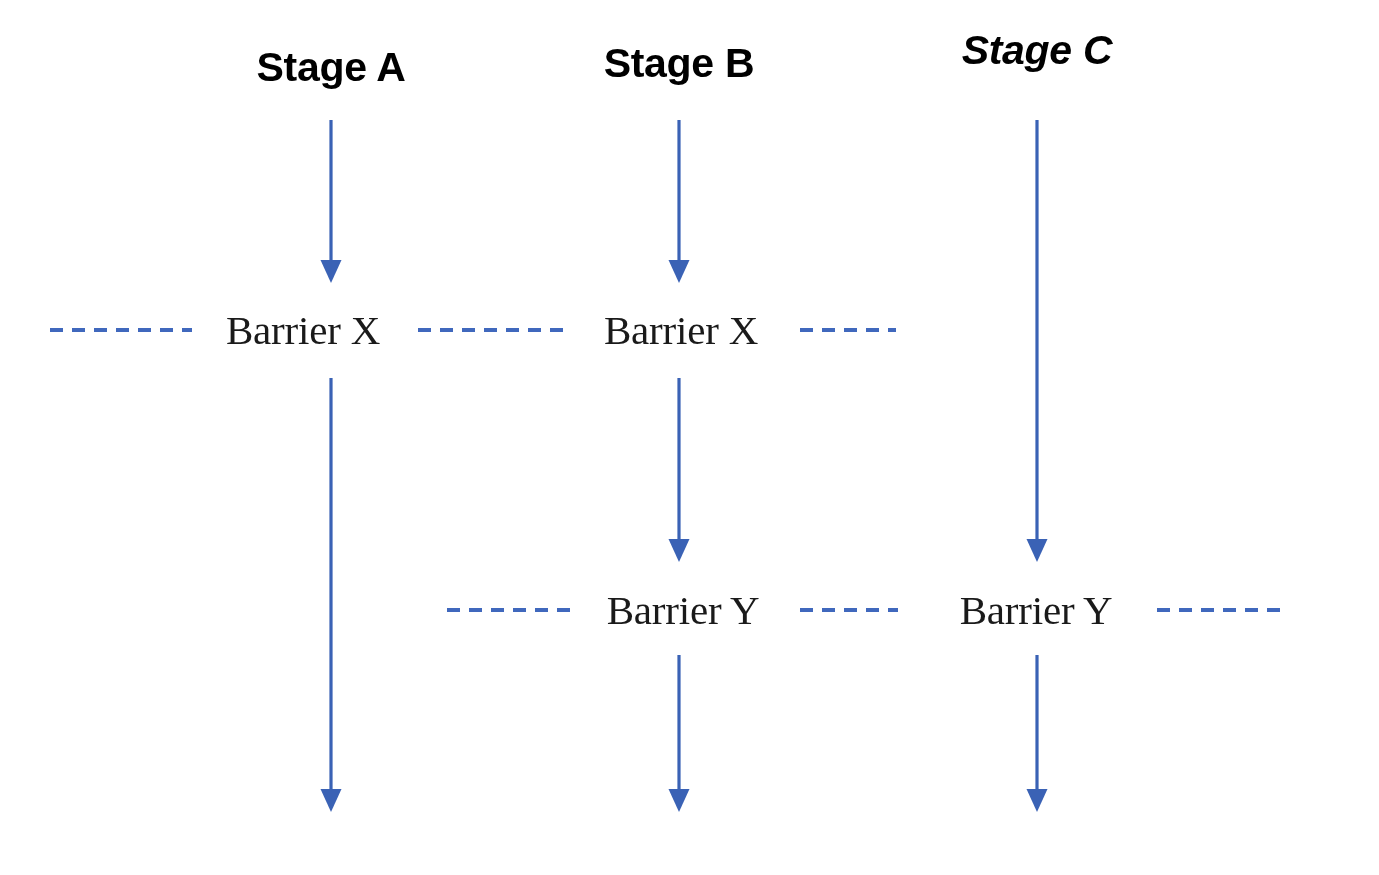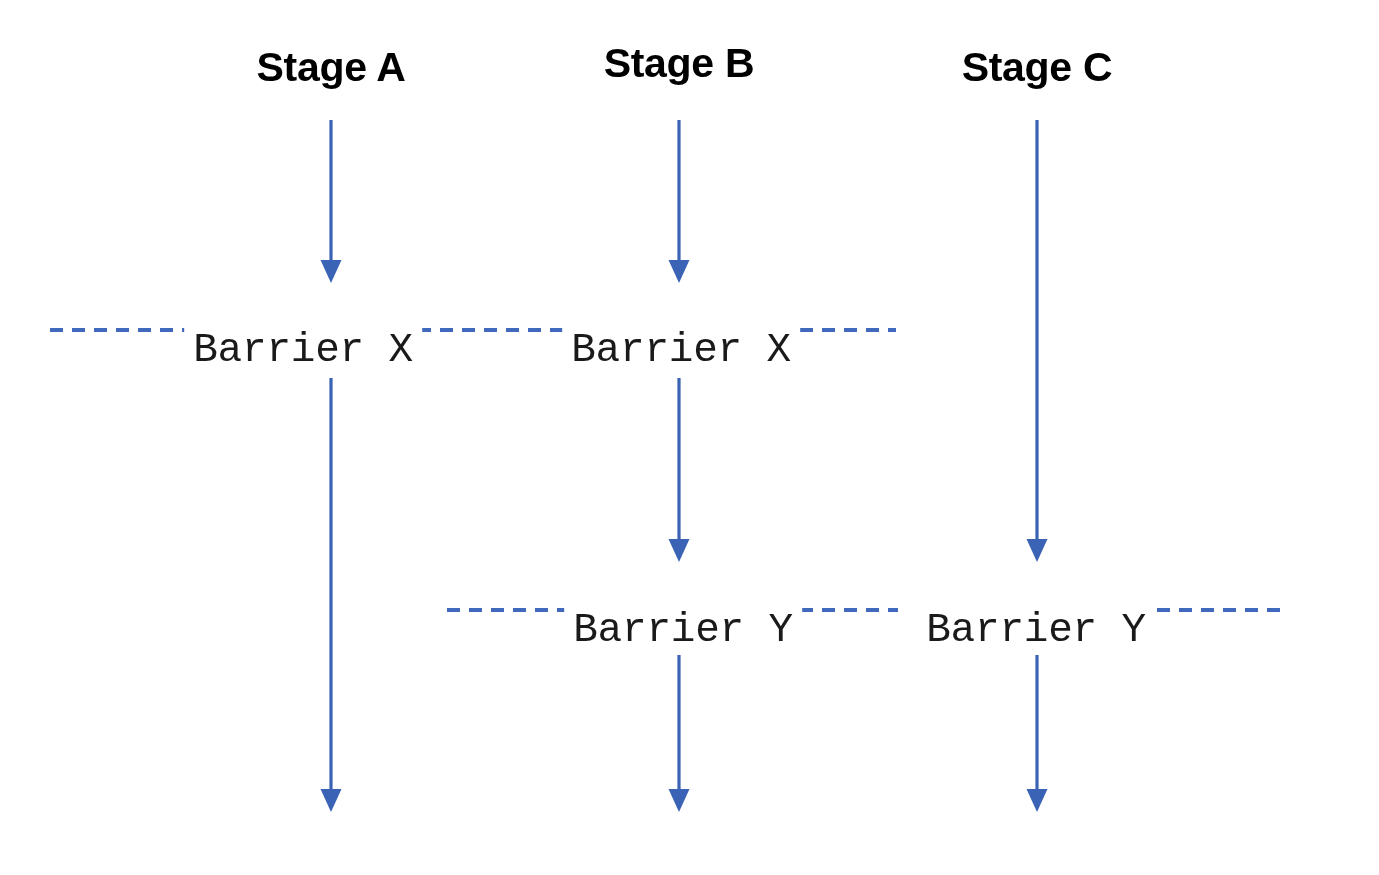--- a/index.html
+++ b/index.html
@@ -31,31 +31,30 @@
     font-weight: bold;
     font-size: 41px;
     color: #000000;
     white-space: nowrap;
     text-align: center;
     transform: translateX(-50%);
     letter-spacing: -0.3px;
   }
   .barrier-label {
     position: absolute;
-    font-family: Liberation Mono, monospace;
+    font-family: Liberation Serif, serif;
     font-weight: normal;
     font-size: 41px;
     color: #1a1a1a;
     white-space: nowrap;
     text-align: center;
     transform: translate(-50%, -50%);
     background: #ffffff;
     padding: 0 9px;
     letter-spacing: -0.2px;
-    margin-top: 20px;
   }
 </style>
 </head>
 <body>
 
 <div id="diagram-canvas">
 
   <svg id="diagram-svg" viewBox="0 0 1379 875" xmlns="http://www.w3.org/2000/svg">
     <g id="arrows-group">
         <line x1="331" y1="120" x2="331" y2="264" stroke="#3a62b5" stroke-width="3.2"></line>
@@ -79,21 +78,21 @@
         <line x1="800" y1="330" x2="896" y2="330" stroke="#4068bd" stroke-width="4" stroke-dasharray="13 9"></line>
         <line x1="447" y1="610" x2="571" y2="610" stroke="#4068bd" stroke-width="4" stroke-dasharray="13 9"></line>
         <line x1="800" y1="610" x2="898" y2="610" stroke="#4068bd" stroke-width="4" stroke-dasharray="13 9"></line>
         <line x1="1157" y1="610" x2="1281" y2="610" stroke="#4068bd" stroke-width="4" stroke-dasharray="13 9"></line>
       </g>
   </svg>
 
   <div id="stage-headers">
       <div class="stage-header" style="left: 331px; top: 44px;">Stage A</div>
       <div class="stage-header" style="left: 679px; top: 40px;">Stage B</div>
-      <div class="stage-header" style="left: 1037px; top: 44px;">Stage C</div>
+      <div class="stage-header" style="left: 1037px; top: 27px; font-style: italic;">Stage C</div>
     </div>
   <div id="barrier-labels">
       <div class="barrier-label" style="left: 303px; top: 330px;">Barrier X</div>
       <div class="barrier-label" style="left: 681px; top: 330px;">Barrier X</div>
       <div class="barrier-label" style="left: 683px; top: 610px;">Barrier Y</div>
       <div class="barrier-label" style="left: 1036px; top: 610px;">Barrier Y</div>
     </div>
 
 </div>
 

